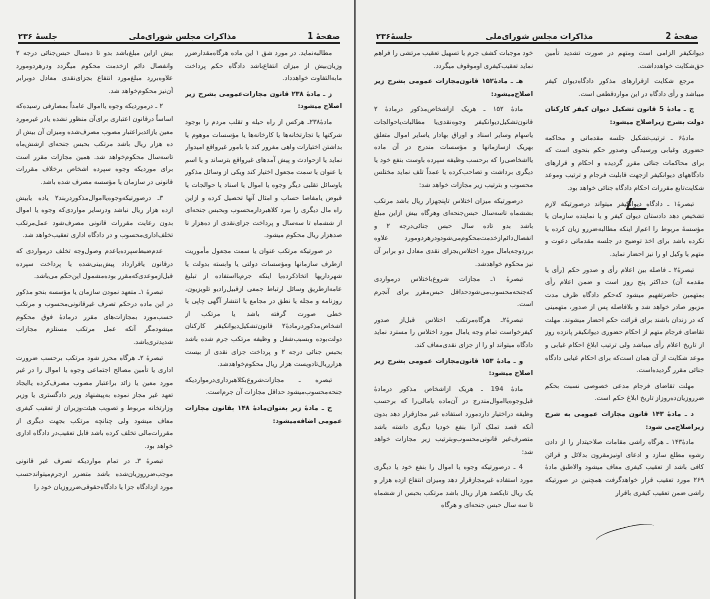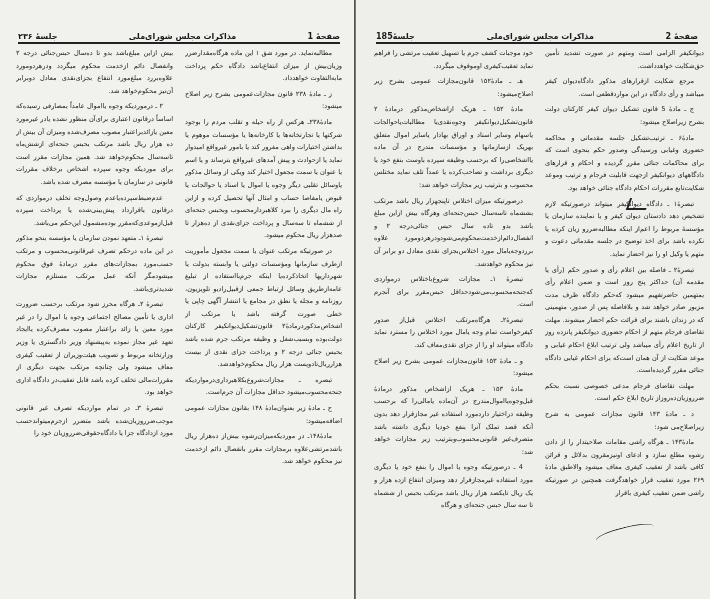--- a/index.html
+++ b/index.html
@@ -33,21 +33,21 @@
     display: flex; flex-direction: row-reverse; gap: 12px;
   }
   .page.right .cols { left: 18px; right: 6px; }
   .col {
     flex: 1; direction: rtl; text-align: justify;
     font-size: 6.6px; line-height: 12.6px;
     overflow: hidden;
   }
   .col p { margin: 0 0 3px 0; }
   .col p.indent { text-indent: 10px; }
-  .bold { font-weight: normal; }
+  .bold { font-weight: bold; }
   .scribble {
     position: absolute; left: 628px; top: 198px; width: 18px; height: 10px;
     border-bottom: 2px solid #222; border-left: 2px solid #222;
     transform: skewX(-20deg);
   }
   .scribble2 {
     position: absolute; left: 595px; top: 527px; width: 60px; height: 12px;
     border-top: 1.5px solid #222; border-radius: 50%;
     transform: rotate(-14deg);
   }
@@ -64,38 +64,38 @@
       <span>جلسهٔ ۲۳۶</span>
     </div>
     <div class="cols">
       <div class="col">
         <p class="indent">مطالبه‌نماید. در مورد شق ۱ این ماده هرگاه‌مقدارضرر وزیان‌بیش از میزان انتفاع‌باشد دادگاه حکم پرداخت مابه‌التفاوت خواهدداد.</p>
         <p class="indent bold">ز ـ مادهٔ ۲۳۸ قانون مجازات‌عمومی بشرح زیر اصلاح میشود:</p>
         <p class="indent">مادهٔ۲۳۸ـ هرکس از راه حیله و تقلب مردم را بوجود شرکتها یا تجارتخانه‌ها یا کارخانه‌ها یا مؤسسات موهوم یا بداشتن اختیارات واهی مغرور کند یا بامور غیرواقع امیدوار نماید یا ازحوادث و پیش آمدهای غیرواقع بترساند و یا اسم یا عنوان یا سمت مجعول اختیار کند ویکی از وسائل مذکور یاوسائل تقلبی دیگر وجوه یا اموال یا اسناد یا حوالجات یا قبوض یامفاصا حساب و امثال آنها تحصیل کرده و ازاین راه مال دیگری را ببرد کلاهبردارمحسوب وبحبس جنحه‌ای از ششماه تا سه‌سال و پرداخت جزای‌نقدی از ده‌هزار تا صدهزار ریال محکوم میشود.</p>
         <p class="indent">در صورتیکه مرتکب عنوان یا سمت مجعول مأموریت ازطرف سازمانها ومؤسسات دولتی یا وابسته بدولت یا شهرداریها اتخاذکرده‌یا اینکه جرم‌بااستفاده از تبلیغ عامه‌ازطریق وسائل ارتباط جمعی ازقبیل‌رادیو تلویزیون، روزنامه و مجله یا نطق در مجامع یا انتشار آگهی چاپی یا خطی صورت گرفته باشد یا مرتکب از اشخاص‌مذکوردرمادهٔ۲ قانون‌تشکیل‌دیوانکیفر کارکنان دولت‌بوده وبسبب‌شغل و وظیفه مرتکب جرم شده باشد بحبس جنائی درجه ۲ و پرداخت جزای نقدی از بیست هزارریال‌تادویست هزار ریال محکوم‌خواهدشد.</p>
         <p class="indent">تبصره ـ مجازات‌شروع‌بکلاهبرداری‌درمواردیکه جنحه‌محسوب‌میشود حداقل مجازات آن جرم‌است.</p>
         <p class="indent bold">ح ـ مادهٔ زیر بعنوان‌مادهٔ ۱۴۸ بقانون مجازات عمومی اضافه‌میشود:</p>
-        <p class="indent">مادهٔ۱۴۸ـ در موردیکه‌میزان‌رشوه بیش‌از ده‌هزار ریال باشدمرتشی‌علاوه برمجازات مقرر بانفصال دائم ازخدمت نیز محکوم خواهد شد.</p>
       </div>
       <div class="col">
         <p>بیش ازاین مبلغ‌باشد بدو تا ده‌سال حبس‌جنائی درجه ۲ وانفصال دائم ازخدمت محکوم میگردد ودرهردومورد علاوه‌بررد مبلغ‌مورد انتفاع بجزای‌نقدی معادل دوبرابر آن‌نیز محکوم‌خواهد شد.</p>
         <p class="indent">۲ ـ درموردیکه وجوه یااموال عامداً بمصارفی رسیده‌که اساساً درقانون اعتباری برای‌آن منظور نشده یادر غیرمورد معین یازائدبراعتبار مصوب مصرف‌شده ومیزان آن بیش از ده هزار ریال باشد مرتکب بحبس جنحه‌ای ازشش‌ماه تاسه‌سال محکوم‌خواهد شد. همین مجازات مقرر است برای موردیکه وجوه سپرده اشخاص برخلاف مقررات قانونی در سازمان یا مؤسسه مصرف شده باشد.</p>
+        <p class="indent">۳ـ درصورتیکه‌وجوه‌یااموال‌مذکوردربند۲ یاده یابیش ازده هزار ریال نباشد ودرسایر مواردی‌که وجوه یا اموال بدون رعایت مقررات قانونی مصرف‌شود عمل‌مرتکب تخلف‌اداری‌محسوب و در دادگاه اداری تعقیب‌خواهد شد.</p>
         <p class="indent">عدم‌ضبط‌سپرده‌یاعدم وصول‌وجه تخلف درمواردی که درقانون یاقرارداد پیش‌بینی‌شده یا پرداخت سپرده قبل‌ازموعدی‌که‌مقرر بوده‌مشمول این‌حکم می‌باشد.</p>
         <p class="indent">تبصرهٔ ۱ـ متعهد نمودن سازمان یا مؤسسه بنحو مذکور در این ماده درحکم تصرف غیرقانونی‌محسوب و مرتکب حسب‌مورد بمجازات‌های مقرر درمادهٔ فوق محکوم میشودمگر آنکه عمل مرتکب مستلزم مجازات شدیدتری‌باشد.</p>
         <p class="indent">تبصرهٔ ۲ـ هرگاه محرز شود مرتکب برحسب ضرورت اداری یا تأمین مصالح اجتماعی وجوه یا اموال را در غیر مورد معین یا زائد براعتبار مصوب مصرف‌کرده یاایجاد تعهد غیر مجاز نموده به‌پیشنهاد وزیر دادگستری یا وزیر وزارتخانه مربوط و تصویب هیئت‌وزیران از تعقیب کیفری معاف میشود ولی چنانچه مرتکب بجهت دیگری از مقررات‌مالی تخلف کرده باشد قابل تعقیب‌در دادگاه اداری خواهد بود.</p>
         <p class="indent">تبصرهٔ ۳ـ در تمام مواردیکه تصرف غیر قانونی موجب‌ضرروزیان‌شده باشد متضرر ازجرم‌میتواندحسب مورد ازدادگاه جزا یا دادگاه‌حقوقی‌ضرروزیان خود را</p>
       </div>
     </div>
   </div>
 
   <div class="page right">
     <div class="header">
       <span>صفحهٔ 2</span>
       <span>مذاکرات مجلس شورای‌ملی</span>
-      <span>جلسهٔ185</span>
+      <span>جلسهٔ۲۳۶</span>
     </div>
     <div class="cols">
       <div class="col">
         <p>دیوانکیفر الزامی است ومتهم در صورت تشدید تأمین حق‌شکایت خواهدداشت.</p>
         <p class="indent">مرجع شکایت ازقرارهای مذکور دادگاه‌دیوان کیفر میباشد و رأی دادگاه در این مواردقطعی است.</p>
         <p class="indent bold">ج ـ مادهٔ 5 قانون تشکیل دیوان کیفر کارکنان دولت بشرح زیراصلاح میشود:</p>
         <p class="indent">مادهٔ۶ ـ ترتیب‌تشکیل جلسه مقدماتی و محاکمه حضوری وغیابی ورسیدگی وصدور حکم بنحوی است که برای محاکمات جنائی مقرر گردیده و احکام و قرارهای دادگاههای دیوانکیفر ازجهت قابلیت فرجام و ترتیب وموعد شکایت‌تابع مقررات احکام دادگاه جنائی خواهد بود.</p>
         <p class="indent">تبصرهٔ۱ ـ دادگاه دیوانکیفر میتواند درصورتیکه لازم تشخیص دهد دادستان دیوان کیفر و یا نماینده سازمان یا مؤسسهٔ مربوط را اعم‌از اینکه مطالبه‌ضررو زیان کرده یا نکرده باشد برای اخذ توضیح در جلسه مقدماتی دعوت و متهم یا وکیل او را نیز احضار نماید.</p>
         <p class="indent">تبصرهٔ۲ ـ فاصله بین اعلام رأی و صدور حکم (رأی یا مقدمه آن) حداکثر پنج روز است و ضمن اعلام رأی بمتهمین حاضرتفهیم میشود که‌حکم دادگاه ظرف مدت مزبور صادر خواهد شد و بلافاصله پس از صدور، متهمینی که در زندان باشند برای قرائت حکم احضار میشوند. مهلت تقاضای فرجام متهم از احکام حضوری دیوانکیفر پانزده روز از تاریخ اعلام رأی میباشد ولی ترتیب ابلاغ احکام غیابی و موعد شکایت از آن همان است‌که برای احکام غیابی دادگاه جنائی مقرر گردیده‌است.</p>
         <p class="indent">مهلت تقاضای فرجام مدعی خصوصی نسبت بحکم ضرروزیان‌ده‌روزاز تاریخ ابلاغ حکم است.</p>
@@ -103,21 +103,21 @@
         <p class="indent">مادهٔ۱۴۳ ـ هرگاه راشی مقامات صلاحیتدار را از دادن رشوه مطلع سازد و ادعای اونیزمقرون بدلائل و قرائن کافی باشد از تعقیب کیفری معاف میشود والاطبق مادهٔ ۲۶۹ مورد تعقیب قرار خواهدگرفت همچنین در صورتیکه راشی ضمن تعقیب کیفری باقرار</p>
       </div>
       <div class="col">
         <p>خود موجبات کشف جرم یا تسهیل تعقیب مرتشی را فراهم نماید تعقیب‌کیفری اوموقوف میگردد.</p>
         <p class="indent bold">هـ ـ مادهٔ۱۵۲ قانون‌مجازات عمومی بشرح زیر اصلاح‌میشود:</p>
         <p class="indent">مادهٔ ۱۵۲ ـ هریک ازاشخاص‌مذکور درمادهٔ ۲ قانون‌تشکیل‌دیوانکیفر وجوه‌نقدی‌یا مطالبات‌یاحوالجات یاسهام وسایر اسناد و اوراق بهادار یاسایر اموال متعلق بهریک ازسازمانها و مؤسسات مندرج در آن ماده یااشخاصی‌را که برحسب وظیفه سپرده باوست بنفع خود یا دیگری برداشت و تصاحب‌کرده یا عمداً تلف نماید مختلس محسوب و بترتیب زیر مجازات خواهد شد:</p>
         <p class="indent">درصورتیکه میزان اختلاس تاپنجهزار ریال باشد مرتکب بششماه تاسه‌سال حبس‌جنحه‌ای وهرگاه بیش ازاین مبلغ باشد بدو تاده سال حبس جنائی‌درجه ۲ و انفصال‌دائم‌ازخدمت‌محکوم‌می‌شودودرهردومورد علاوه بررد‌وجه‌یامال مورد اختلاس‌بجزای نقدی معادل دو برابر آن نیز محکوم خواهدشد.</p>
         <p class="indent">تبصرهٔ ۱ـ مجازات شروع‌باختلاس درمواردی که‌جنحه‌محسوب‌می‌شودحداقل حبس‌مقرر برای آنجرم است.</p>
         <p class="indent">تبصرهٔ۲ـ هرگاه‌مرتکب اختلاس قبل‌از صدور کیفرخواست تمام وجه یامال مورد اختلاس را مسترد نماید دادگاه میتواند او را از جزای نقدی‌معاف کند.</p>
         <p class="indent bold">و ـ مادهٔ ۱۵۳ قانون‌مجازات عمومی بشرح زیر اصلاح میشود:</p>
-        <p class="indent">مادهٔ ۱۵۳ ـ هریک ازاشخاص مذکور درمادهٔ قبل‌وجوه‌یااموال‌مندرج در آن‌ماده یامالی‌را که برحسب وظیفه دراختیار دارد‌مورد استفاده غیر مجازقرار دهد بدون آنکه قصد تملک آنرا بنفع خودیا دیگری داشته باشد متصرف‌غیر قانونی‌محسوب‌و‌بترتیب زیر مجازات خواهد شد:</p>
+        <p class="indent">مادهٔ 194 ـ هریک ازاشخاص مذکور درمادهٔ قبل‌وجوه‌یااموال‌مندرج در آن‌ماده یامالی‌را که برحسب وظیفه دراختیار دارد‌مورد استفاده غیر مجازقرار دهد بدون آنکه قصد تملک آنرا بنفع خودیا دیگری داشته باشد متصرف‌غیر قانونی‌محسوب‌و‌بترتیب زیر مجازات خواهد شد:</p>
         <p class="indent">4 ـ درصورتیکه وجوه یا اموال را بنفع خود یا دیگری مورد استفاده غیرمجازقرار دهد ومیزان انتفاع ازده هزار و یک ریال تایکصد هزار ریال باشد مرتکب بحبس از ششماه تا سه سال حبس جنحه‌ای و هرگاه</p>
       </div>
     </div>
   </div>
 </div>
 
 <div class="scribble"></div>
 <div class="scribble2"></div>
 
 </body></html>

